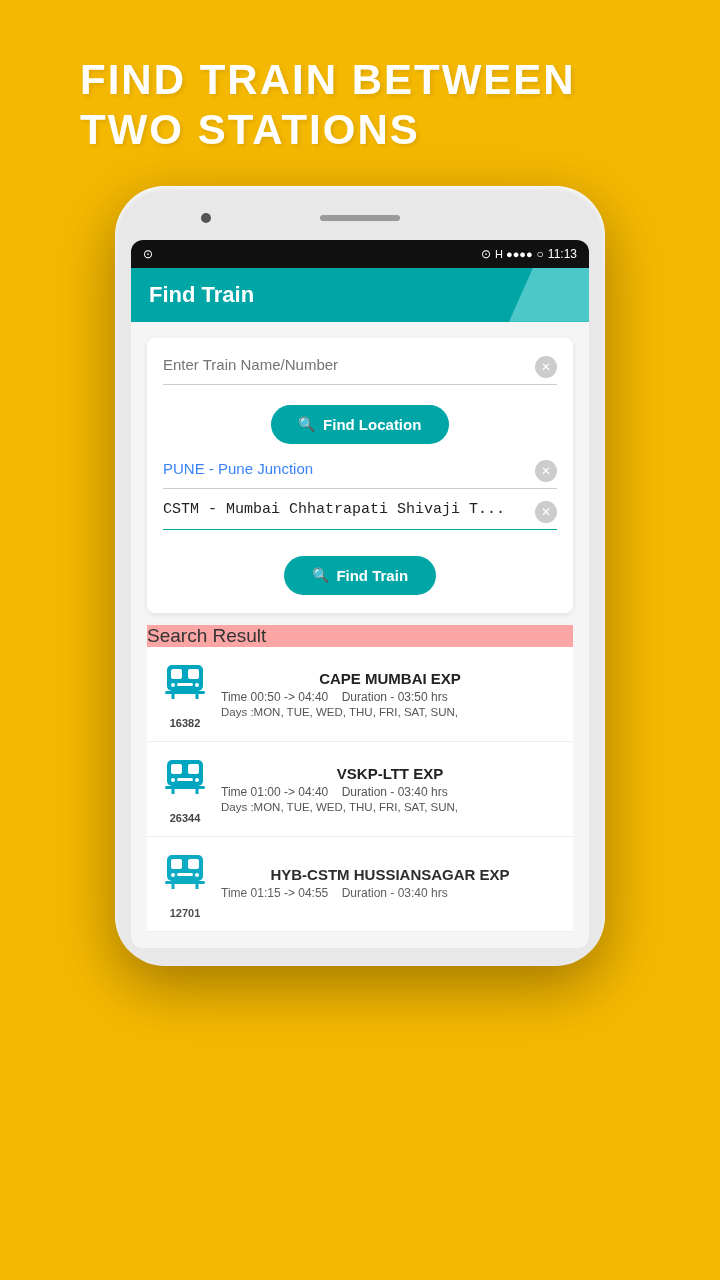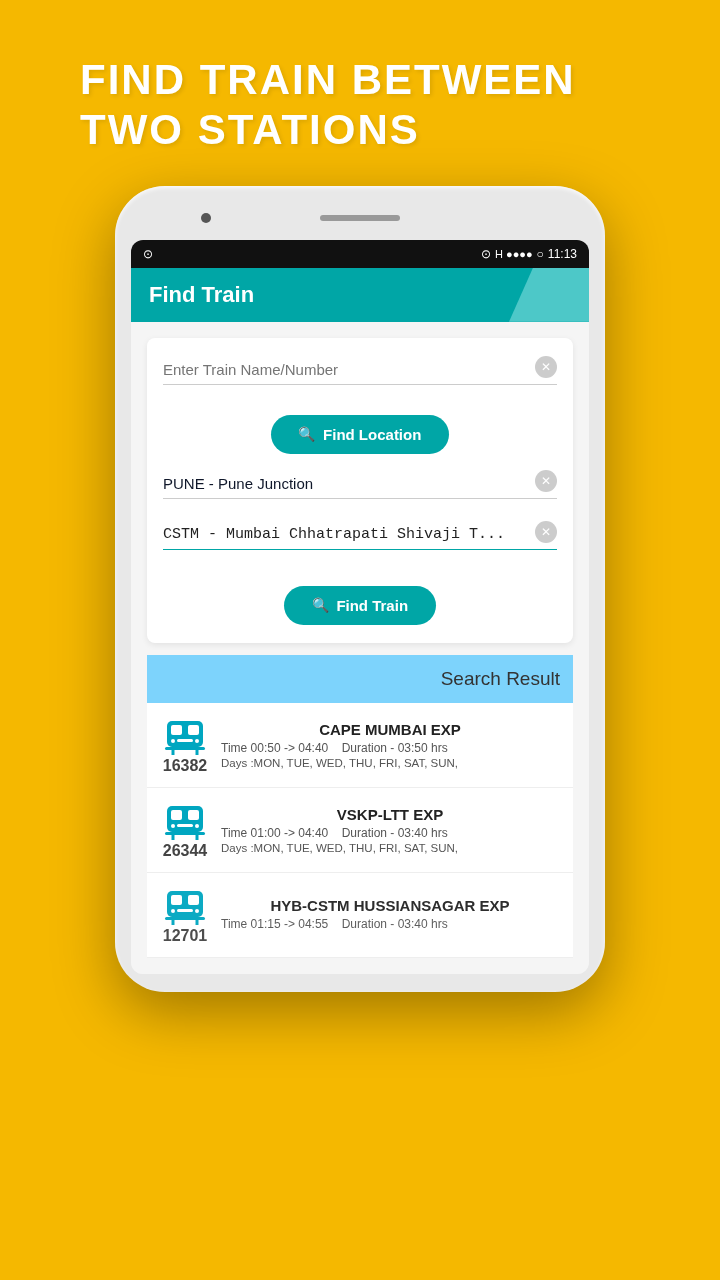--- a/index.html
+++ b/index.html
@@ -133,37 +133,37 @@
     .search-card {
       background: white;
       border-radius: 8px;
       padding: 18px 16px;
       margin-bottom: 12px;
       box-shadow: 0 2px 6px rgba(0,0,0,0.08);
     }
 
     .input-row {
       display: flex;
-      align-items: flex-end;
+      align-items: flex-start;
       border-bottom: 1.5px solid #ccc;
-      margin-bottom: 22px;
+      margin-bottom: 12px;
       padding-bottom: 6px;
     }
 
     .input-field {
       flex: 1;
       border: none;
       outline: none;
       font-size: 15px;
       color: #999;
       background: transparent;
     }
 
     .input-field.filled {
-      color: #0f172a;
+      color: #3b82f6;
       font-weight: 500;
     }
 
     .input-field.active-input {
       color: #222;
       font-weight: 500;
       border-bottom-color: #00A6A6;
       font-family: Liberation Mono, monospace;
     }
 
@@ -215,23 +215,23 @@
       font-size: 14px;
     }
 
     
     .input-row.active-row {
       border-bottom-color: #00A6A6;
     }
 
     
     .search-result-header {
-      background: #7dd3fc;
-      text-align: right;
-      padding: 13px;
+      background: #fca5a5;
+      text-align: left;
+      padding: 0;
       font-size: 19px;
       color: #333;
       font-weight: 500;
       margin-bottom: 0;
     }
 
     
     .train-list {
       background: white;
     }
@@ -251,24 +251,24 @@
       width: 48px;
       flex-shrink: 0;
     }
 
     .train-svg {
       width: 44px;
       height: 40px;
     }
 
     .train-number {
-      font-size: 16px;
+      font-size: 11px;
       color: #444;
       font-weight: bold;
-      margin-top: 2px;
+      margin-top: 18px;
     }
 
     .train-info {
       flex: 1;
     }
 
     .train-name {
       font-size: 15px;
       font-weight: bold;
       color: #222;

